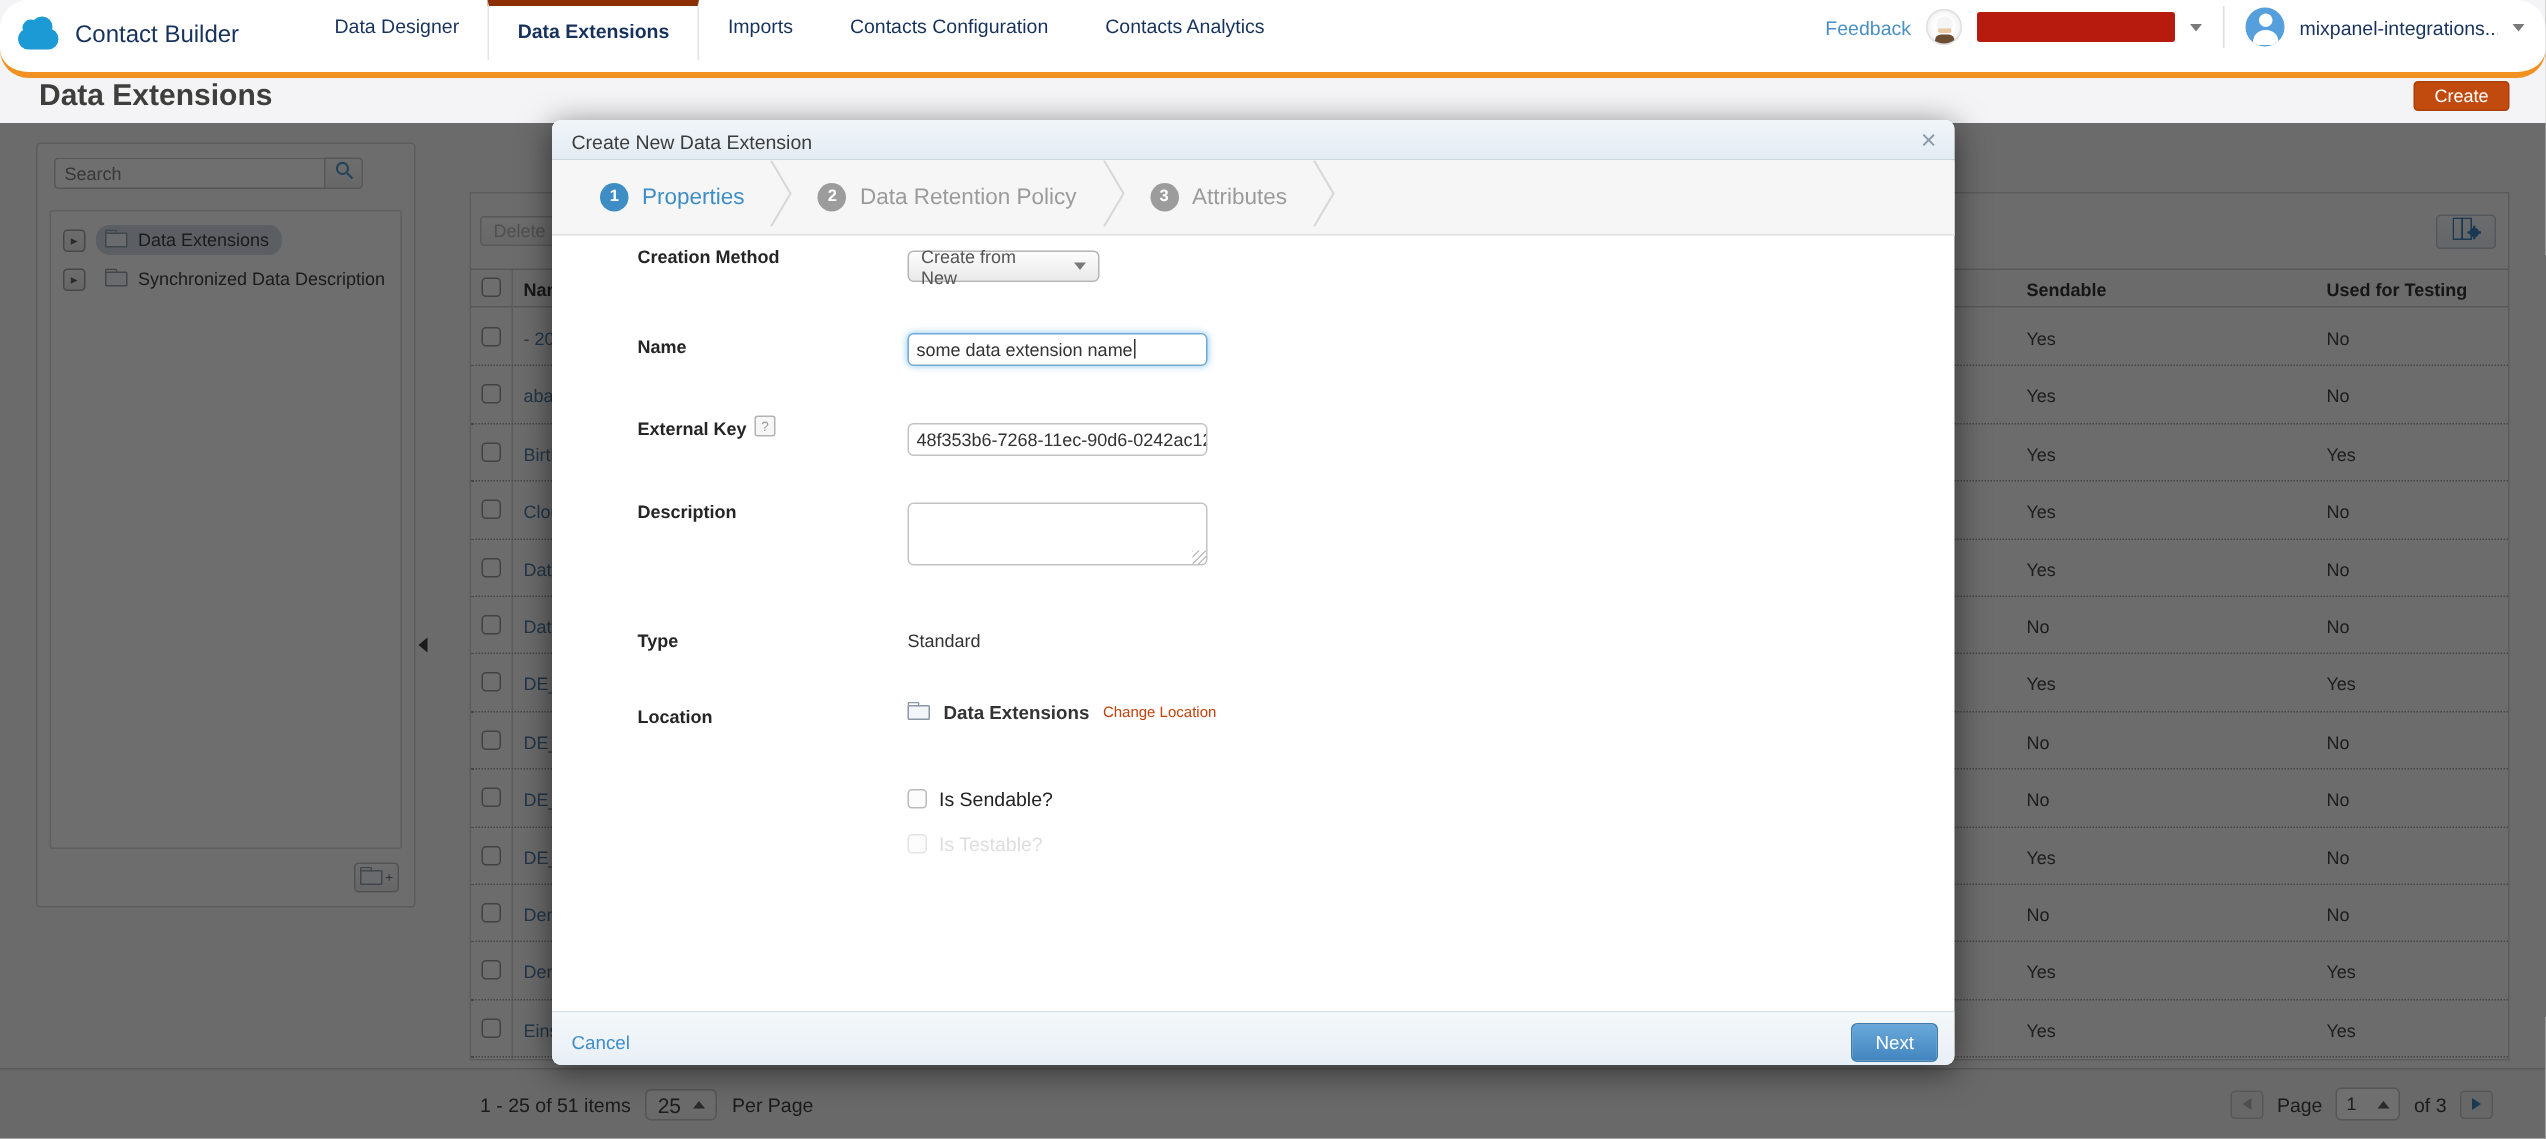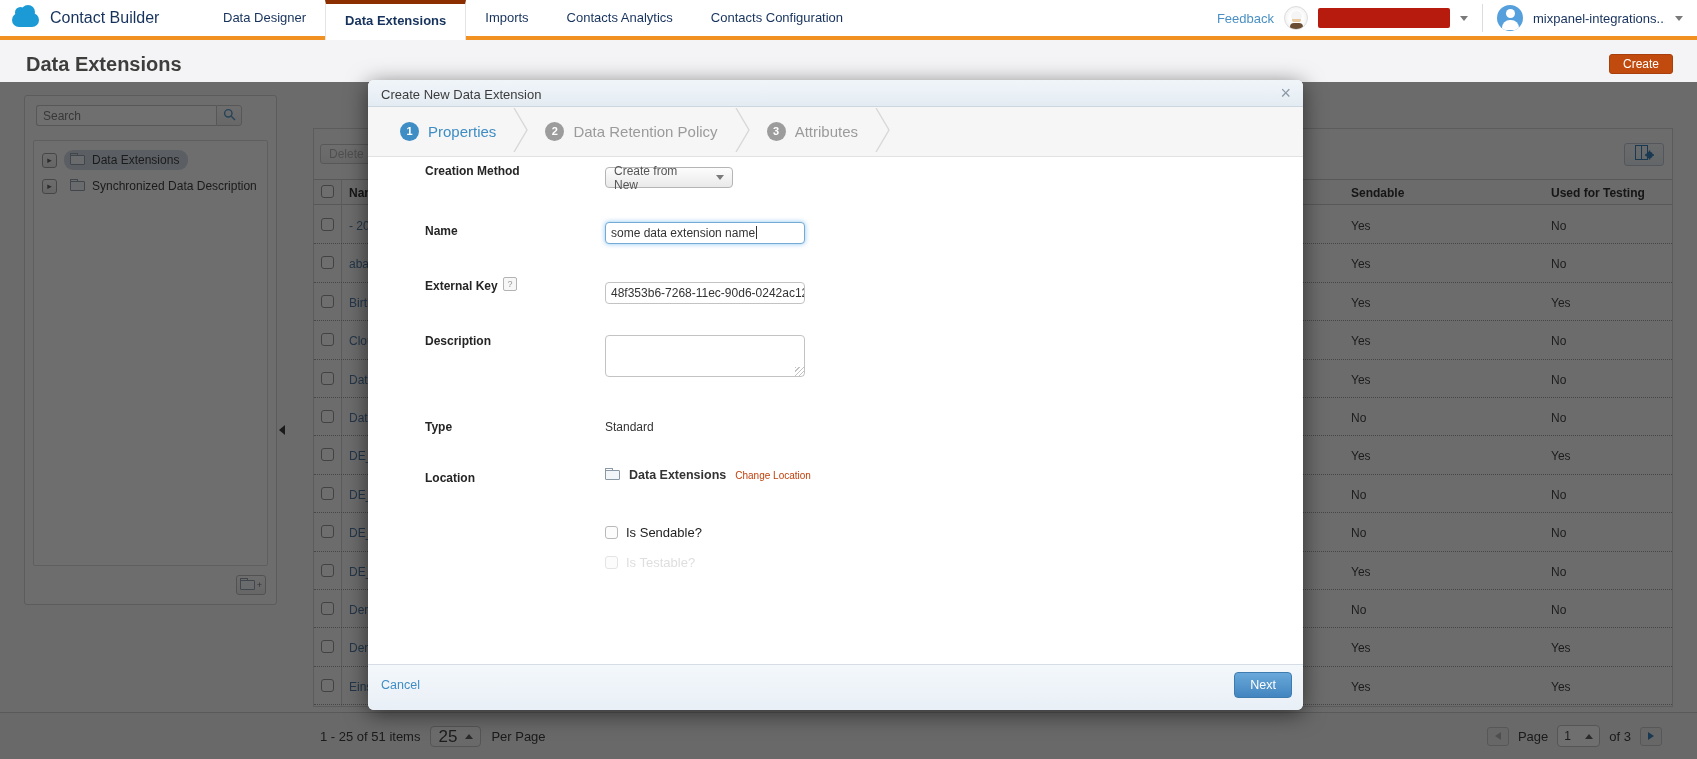--- a/index.html
+++ b/index.html
@@ -1,20 +1,20 @@
 <!DOCTYPE html>
 <html><head>
 <meta charset="utf-8">
 <style>
   * { box-sizing: border-box; margin: 0; padding: 0; }
   html,body { width:1697px; height:759px; overflow:hidden; font-family:"Liberation Sans", sans-serif; background:#f4f4f6; }
 
   
-  .topnav { position:absolute; left:0; top:0; width:1697px; height:40px; background:#fff;
-            border-bottom:4px solid #f09122; display:flex; align-items:stretch; z-index:150; }
+  .topnav { position:absolute; left:0; top:0; width:1697px; height:52px; background:#fff;
+            border-bottom:4px solid #f09122; display:flex; align-items:stretch; z-index:150;border-radius:19px; }
   .brand { display:flex; align-items:center; gap:11px; padding-left:12px; width:190px; }
   .cloud { position:relative; width:27px; height:14px; background:#1b9ad6; border-radius:8px; margin-top:4px; }
   .cloud::before { content:""; position:absolute; left:3px; top:-6px; width:11px; height:11px; background:#1b9ad6; border-radius:50%; }
   .cloud::after  { content:""; position:absolute; right:4px; top:-8px; width:14px; height:14px; background:#1b9ad6; border-radius:50%; }
   .brand-name { font-size:16px; color:#16325c; white-space:nowrap; }
   .nav-tabs { display:flex; margin-left:14px; height:40px; }
   .tab { height:36px; line-height:36px; padding:0 19px; font-size:13px; color:#16325c; cursor:pointer; white-space:nowrap; }
   .tab.active { height:40px; line-height:33px; background:#fff; border-top:4px solid #8c2f00;
                 border-left:1px solid #e4e4e4; border-right:1px solid #e4e4e4; font-weight:bold; position:relative; z-index:2; }
   .nav-right { margin-left:auto; display:flex; align-items:center; gap:10px; padding-right:14px; height:36px; }
@@ -73,21 +73,21 @@
   .tbody { position:absolute; left:0; right:0; top:77px; bottom:0; overflow:hidden; }
   .trow { position:relative; height:38.4px; border-bottom:1px dotted #9a9a9a; }
   .trow .cb { position:absolute; left:7px; top:12px; }
   .cell-name { position:absolute; left:35px; top:13px; font-size:12px; color:#41709e; white-space:nowrap; cursor:pointer; }
   .cell-sendable { position:absolute; left:1037px; top:13px; font-size:12px; color:#333; }
   .cell-testing { position:absolute; left:1237px; top:13px; font-size:12px; color:#333; }
 
   .pagebar { position:absolute; left:0; right:0; bottom:0; height:47px; background:#f1f1f1; border-top:1px solid #c9c9c9; }
   .pagebar-left { position:absolute; left:320px; top:13px; display:flex; align-items:center; gap:10px; font-size:13px; color:#2d2d2d; }
   .pagesize-box { display:flex; align-items:center; gap:8px; height:21px; padding:0 7px; border:1px solid #bdbdbd; border-radius:4px;
-                  background:linear-gradient(#fdfdfd,#efefef); font-size:17px; color:#333; cursor:pointer;text-align:right; }
+                  background:linear-gradient(#fdfdfd,#efefef); font-size:14px; color:#333; cursor:pointer;text-align:right; }
   .tri-up { width:0; height:0; border-left:4px solid transparent; border-right:4px solid transparent; border-bottom:5px solid #555; }
   .pagebar-right { position:absolute; right:35px; top:12px; display:flex; align-items:center; gap:9px; font-size:13px; color:#2d2d2d; }
   .page-nav-btn { width:22px; height:19px; border:1px solid #c2c2c2; border-radius:3px; background:#ececec;
                   display:flex; align-items:center; justify-content:center; }
   .tri-left { width:0; height:0; border-top:4px solid transparent; border-bottom:4px solid transparent; border-right:6px solid #aeaeae; }
   .tri-right { width:0; height:0; border-top:4px solid transparent; border-bottom:4px solid transparent; border-left:6px solid #2a76b5; }
   .pageinput-box { display:flex; align-items:center; justify-content:space-between; width:43px; height:22px; padding:0 6px;
                    border:1px solid #bdbdbd; border-radius:4px; background:#fff; font-size:12px; color:#333; }
 
   
@@ -123,21 +123,21 @@
           background:repeating-linear-gradient(315deg,#c2c2c2 0 1px,transparent 1px 3px); }
   .plain-value { position:absolute; left:237px; font-size:12px; color:#333; }
   .loc-row { position:absolute; left:237px; top:388px; display:flex; align-items:center; gap:9px; }
   .loc-name { font-size:12.5px; font-weight:bold; color:#333; }
   .link { font-size:10px; color:#c2410c; cursor:pointer; }
   .check-row { position:absolute; left:237px; display:flex; align-items:center; gap:8px; }
   .check-row .cb { background:#fcfcfc; border-color:#b9b9b9; }
   .check-label { font-size:13px; color:#222; }
   .check-row.disabled .cb { border-color:#e4e4e4; }
   .check-row.disabled .check-label { color:#dedede;text-align:center; }
-  .modal-footer { position:absolute; left:0; right:0; bottom:0; height:46px; background:linear-gradient(#f4f8fb,#e8eff6);
+  .modal-footer { position:absolute; left:0; right:0; bottom:0; height:36px; background:linear-gradient(#f4f8fb,#e8eff6);
                   border-top:1px solid #d6dee5; border-radius:0 0 6px 6px;padding-left:48px; }
   .cancel-link { position:absolute; left:13px; top:13px; font-size:12.5px; color:#3f8dc5; cursor:pointer; }
   .next-btn { position:absolute; right:11px; top:7px; height:26px; padding:0 15px; border:1px solid #3e7cb0; border-radius:4px;
               background:linear-gradient(#69a9da,#4285bf); color:#fff; font-size:12.5px; line-height:24px; cursor:pointer; }
 </style>
 </head>
 <body>
 
 <div class="content">
 
@@ -318,22 +318,22 @@
 
 <div class="topnav">
   <div class="brand">
     <span class="cloud"></span>
     <span class="brand-name">Contact Builder</span>
   </div>
   <div class="nav-tabs">
     <span class="tab">Data Designer</span>
     <span class="tab active">Data Extensions</span>
     <span class="tab">Imports</span>
+    <span class="tab">Contacts Configuration</span>
     <span class="tab">Contacts Analytics</span>
-    <span class="tab">Contacts Configuration</span>
   </div>
   <div class="nav-right">
     <span class="feedback">Feedback</span>
     <span class="einstein"></span>
     <span class="redacted"></span>
     <span class="caret-down"></span>
     <span class="nav-divider"></span>
     <span class="user-avatar"></span>
     <span class="account-name">mixpanel-integrations...</span>
     <span class="caret-down"></span>

